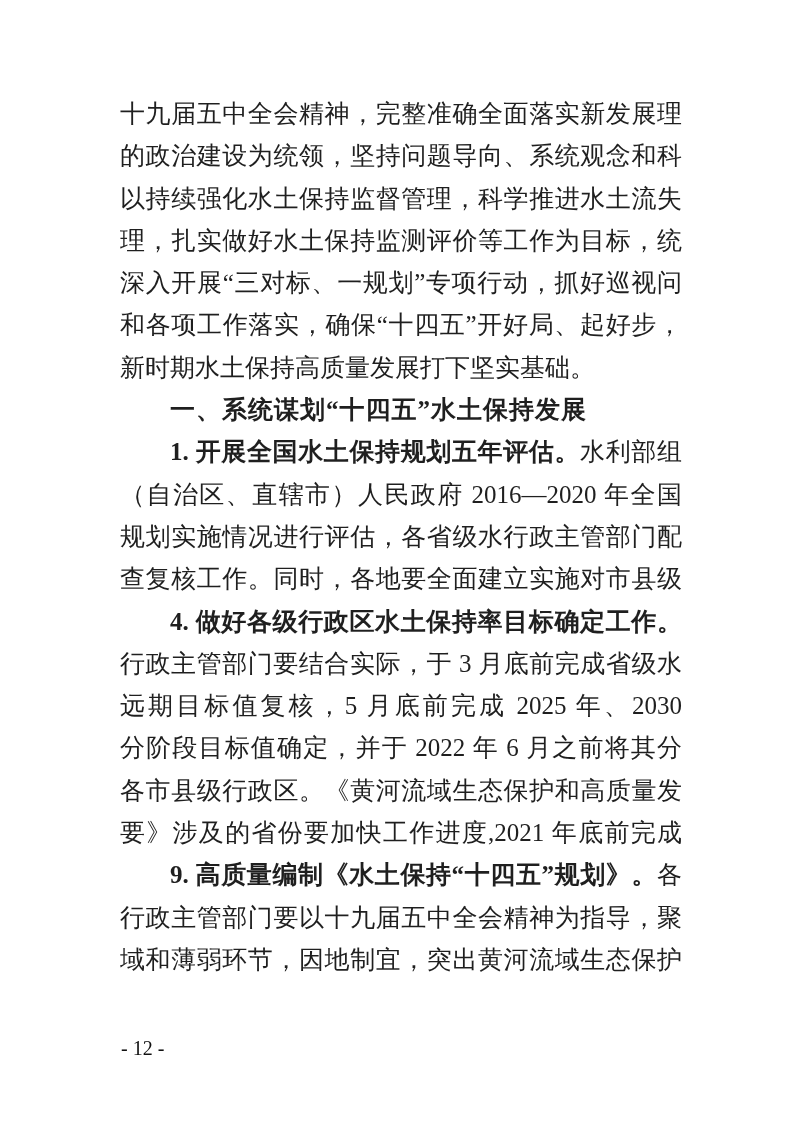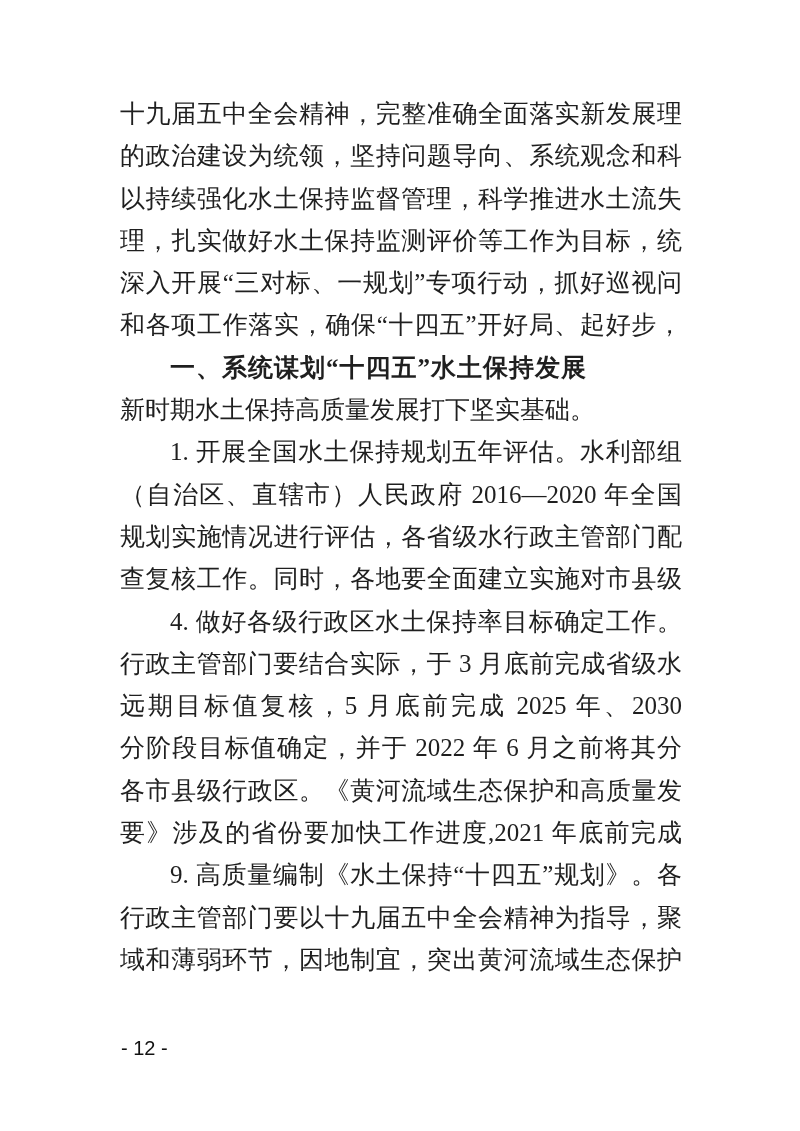--- a/index.html
+++ b/index.html
@@ -20,44 +20,44 @@
     font-size: 25px;
     line-height: 42.3px;
   }
   .line {
     height: 42.3px;
     overflow: hidden;
     text-align: justify;
   }
   .j { text-align-last: justify; }
   .ind { text-indent: 2em; }
-  .b { font-weight: 400; }
+  .b { font-weight: 700; }
   .kai { font-weight: 700; letter-spacing: 1px; }
   .pageno {
     position: absolute;
     left: 121px;
     top: 1037px;
-    font-family: Liberation Sans, sans-serif;
+    font-family: Liberation Serif, serif;
     font-size: 20px;
     color: #111111;
   }
 </style>
 </head>
 <body>
 
 <div class="page">
   <div class="doc">
     <div class="line j"><span>十九届五中全会精神，完整准确全面落实新发展理念，以党</span></div>
     <div class="line j"><span>的政治建设为统领，坚持问题导向、系统观念和科学思维，</span></div>
     <div class="line j"><span>以持续强化水土保持监督管理，科学推进水土流失综合治</span></div>
     <div class="line j"><span>理，扎实做好水土保持监测评价等工作为目标，统筹谋划，</span></div>
     <div class="line j"><span>深入开展“三对标、一规划”专项行动，抓好巡视问题整改</span></div>
     <div class="line j"><span>和各项工作落实，确保“十四五”开好局、起好步，为推动</span></div>
+    <div class="line"><span>新时期水土保持高质量发展打下坚实基础。</span></div>
     <div class="line ind"><span class="kai">一、系统谋划“十四五”水土保持发展</span></div>
-    <div class="line"><span>新时期水土保持高质量发展打下坚实基础。</span></div>
     <div class="line j ind"><span class="b">1. 开展全国水土保持规划五年评估。</span><span>水利部组织对各省</span></div>
     <div class="line j"><span>（自治区、直辖市）人民政府 2016—2020 年全国水土保持</span></div>
     <div class="line j"><span>规划实施情况进行评估，各省级水行政主管部门配合做好抽</span></div>
     <div class="line j"><span>查复核工作。同时，各地要全面建立实施对市县级的目标责</span></div>
     <div class="line j ind"><span class="b">4. 做好各级行政区水土保持率目标确定工作。</span></div>
     <div class="line j"><span>行政主管部门要结合实际，于 3 月底前完成省级水土保持率</span></div>
     <div class="line j"><span>远期目标值复核，5 月底前完成 2025 年、2030 年、2035 年</span></div>
     <div class="line j"><span>分阶段目标值确定，并于 2022 年 6 月之前将其分解落实到</span></div>
     <div class="line j"><span>各市县级行政区。《黄河流域生态保护和高质量发展规划纲</span></div>
     <div class="line j"><span>要》涉及的省份要加快工作进度,2021 年底前完成分解工作。</span></div>

